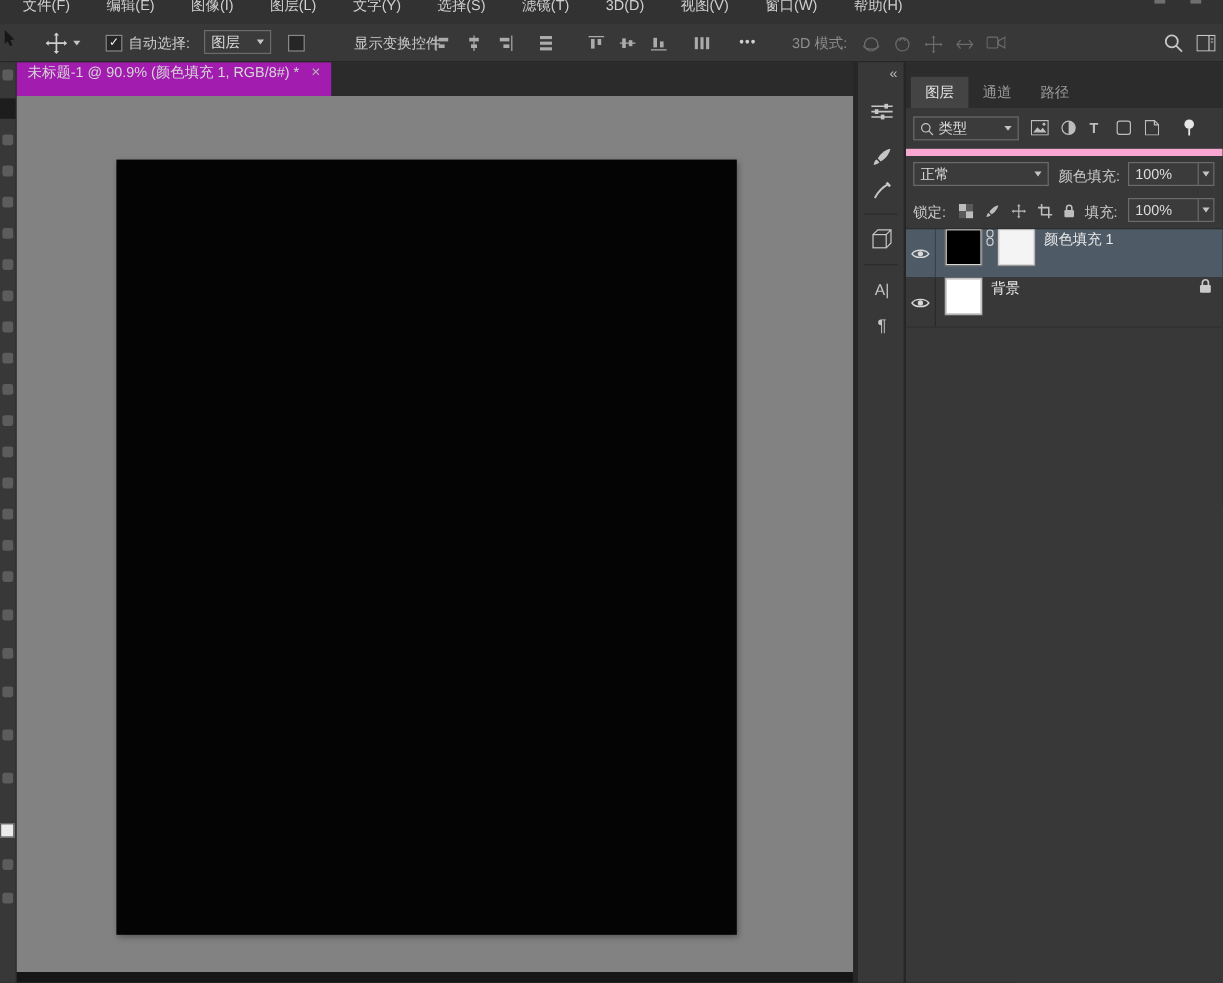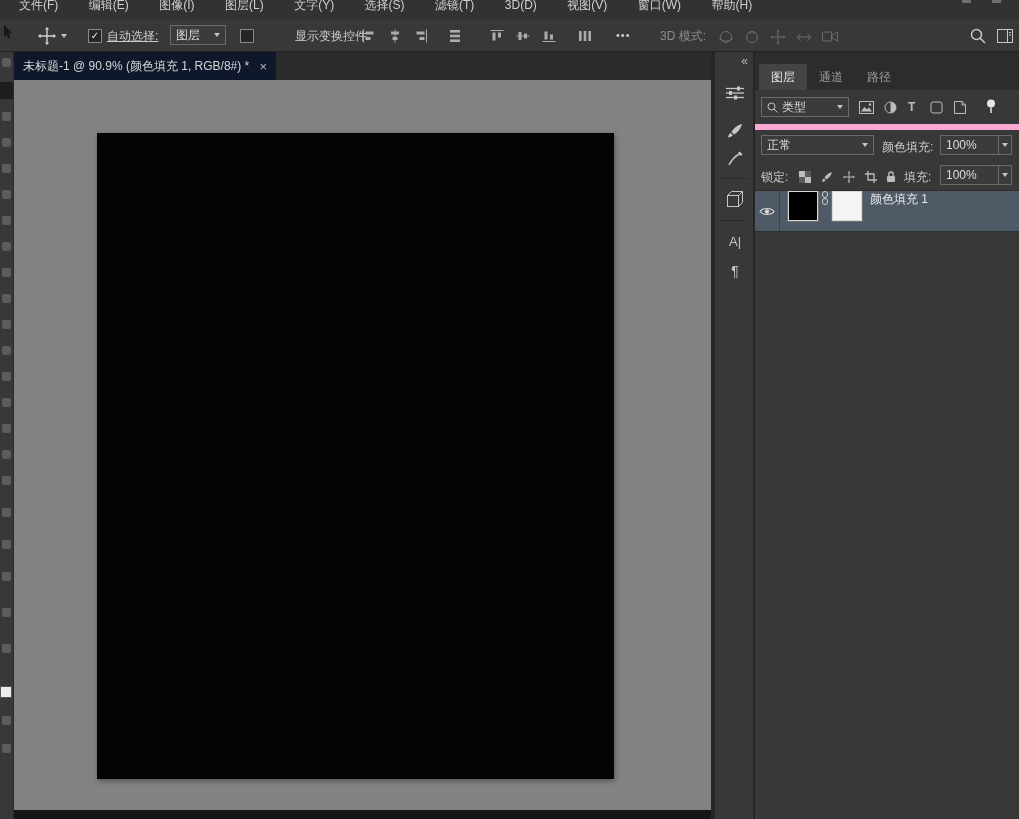--- a/index.html
+++ b/index.html
@@ -23,22 +23,22 @@
          box-sizing:border-box;font-size:12px;color:#dcdcdc;padding:0 5px;white-space:nowrap;}
   .chev{margin-left:auto;width:0;height:0;border-left:3.5px solid transparent;
         border-right:3.5px solid transparent;border-top:4px solid #c4c4c4;}
   .chev-box{margin-left:auto;align-self:stretch;display:flex;align-items:center;
             border-left:1px solid #6b6b6b;padding:0 3px;}
   .ob-ic{position:absolute;top:9px;width:16px;height:16px;}
   .more-dots{font-size:11px;color:#cfcfcf;letter-spacing:1px;}
 
   
   .tab-strip{position:absolute;left:14px;top:52px;width:697px;height:28px;background:#2b2b2b;}
-  .doc-tab{position:absolute;left:0;top:0;height:28px;width:262px;background:#0f172a;display:flex;
-           align-items:center;padding:0 9px;box-sizing:border-box;}
+  .doc-tab{position:absolute;left:0;top:0;height:28px;width:262px;background:#a21caf;display:flex;
+           padding:0 9px;box-sizing:border-box;}
   .doc-tab-title{font-size:12px;color:#d6d6d6;white-space:nowrap;overflow:hidden;flex:1;}
   .doc-tab-close{font-size:13px;color:#b5b5b5;margin-left:6px;}
 
   
   .canvas-wrap{position:absolute;left:14px;top:80px;width:697px;height:730px;background:#828282;overflow:hidden;}
   .canvas{position:absolute;left:83px;top:53px;width:517px;height:646px;background:#040404;
           box-shadow:1px 2px 5px rgba(0,0,0,0.35);}
   .status-strip{position:absolute;left:14px;top:810px;width:697px;height:9px;background:#161616;}
 
   
@@ -116,21 +116,21 @@
     </span>
     <span class="abs" style="left:38px;top:7px;">
       <svg width="18" height="18">
           <path d="M9 1 V17 M1 9 H17" stroke="#cfcfcf" stroke-width="1.4"></path>
         <path d="M9 0 L6.8 2.6 H11.2 Z M9 18 L6.8 15.4 H11.2 Z M0 9 L2.6 6.8 V11.2 Z M18 9 L15.4 6.8 V11.2 Z" fill="#cfcfcf"></path>
         </svg>
     </span>
     <span class="abs chev" style="left:61px;top:14px;"></span>
 
     <span class="checkbox" style="left:88px;top:9px;">✓</span>
-    <span class="abs lbl" style="left:107px;top:8px;text-decoration:underline;">自动选择:</span>
+    <span class="abs lbl" style="left:107px;top:8px;">自动选择:</span>
     <div class="abs combo" style="left:170px;top:5px;width:56px;">
       <span>图层</span>
         <span class="chev"></span>
     </div>
 
     <span class="checkbox" style="left:240px;top:9px;"></span>
     <span class="abs lbl" style="left:259px;top:8px;margin-left:36px;">显示变换控件</span>
 
     <span class="ob-ic" style="left:362px;">
       <svg width="14" height="14">
@@ -416,15 +416,32 @@
       <span class="link-ic">
         <svg width="8" height="14">
             <rect x="1.5" y="0.5" width="5" height="6" rx="2.5" fill="none" stroke="#cccccc"></rect>
             <rect x="1.5" y="7.5" width="5" height="6" rx="2.5" fill="none" stroke="#cccccc"></rect>
           </svg>
       </span>
       <span class="mask-thumb"></span>
       <span class="layer-name">颜色填充 1</span>
     </div>
 
+    <div class="layer-row">
+      <span class="eye-cell">
+        <svg width="16" height="11">
+            <path d="M1 5.5 C3.7 1.5 12.3 1.5 15 5.5 C12.3 9.5 3.7 9.5 1 5.5 Z" fill="none" stroke="#d8d8d8" stroke-width="1.2"></path>
+            <circle cx="8" cy="5.5" r="2.2" fill="#d8d8d8"></circle>
+          </svg>
+      </span>
+      <span class="bg-thumb"></span>
+      <span class="layer-name">背景</span>
+      <span class="row-spacer"></span>
+      <span class="layer-lock">
+        <svg width="11" height="13">
+            <rect x="1" y="5.5" width="9" height="6.5" rx="1" fill="#c9c9c9"></rect>
+            <path d="M3 5.5 V3.6 a2.5 2.5 0 0 1 5 0 V5.5" fill="none" stroke="#c9c9c9" stroke-width="1.4"></path>
+          </svg>
+      </span>
+    </div>
   </div>
 
 </div>
 
 </body></html>

